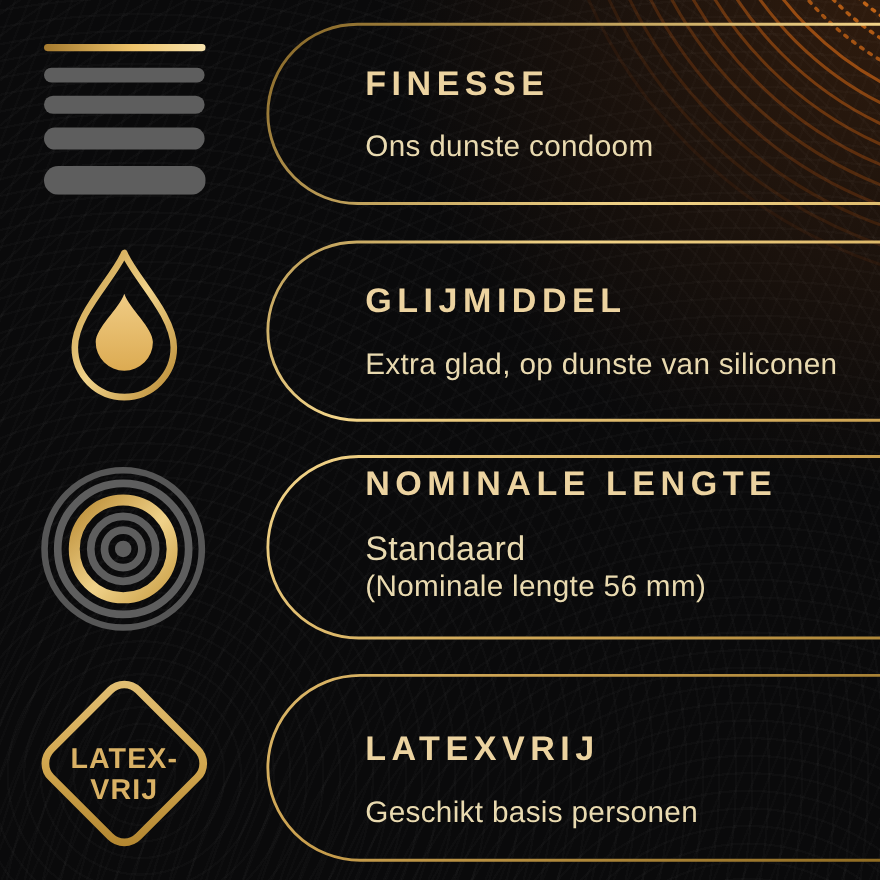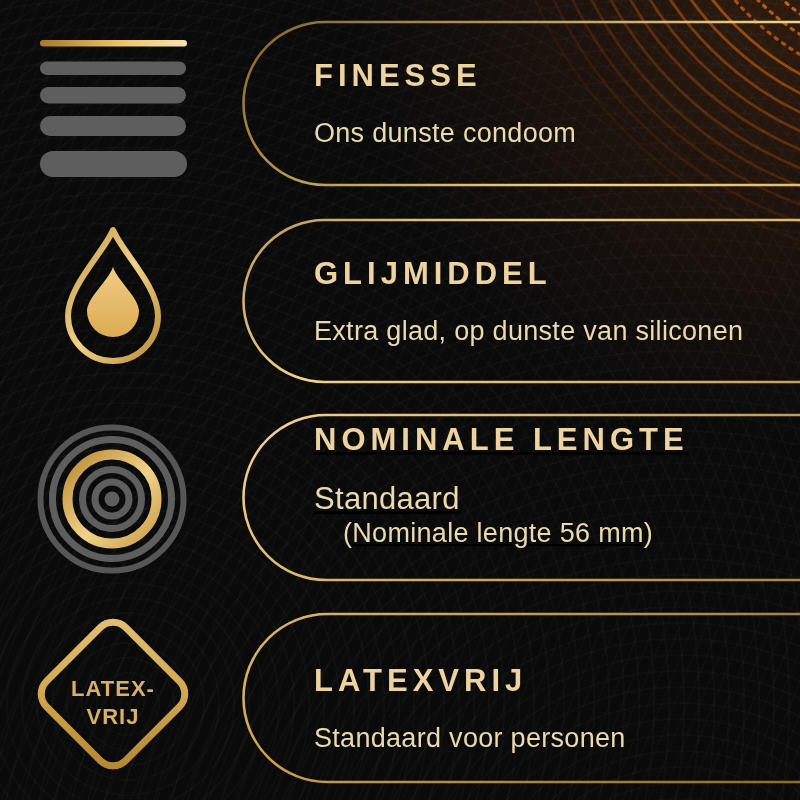--- a/index.html
+++ b/index.html
@@ -11,32 +11,32 @@
       repeating-radial-gradient(circle at 85% 118%, rgba(255,255,255,0.018) 0 2px, rgba(0,0,0,0) 2px 16px),
       repeating-linear-gradient(112deg, rgba(255,255,255,0.014) 0 2px, rgba(0,0,0,0) 2px 12px),
       #0a0a0b;
   }
   .corner-glow{
     position:absolute;inset:0;pointer-events:none;
     background:radial-gradient(circle at 101% -2%, rgba(186,92,24,0.22), rgba(0,0,0,0) 40%);
   }
   svg{position:absolute;left:0;top:0;}
   .icon-svg{position:absolute;}
-  .tb{position:absolute;left:314px;display:flex;flex-direction:column;justify-content:center;white-space:nowrap;}
+  .tb{position:absolute;left:332px;display:flex;flex-direction:column;justify-content:center;white-space:nowrap;}
   .tb1{top:22px;height:163px;}
   .tb2{top:220px;height:162px;}
-  .tb3{top:415px;height:140px;text-decoration:underline;}
+  .tb3{top:415px;height:140px;}
   .tb4{top:614px;height:188px;}
   .title{font-weight:700;font-size:31px;letter-spacing:5px;color:#ecd3a0;}
   .sub{font-size:27px;line-height:31px;letter-spacing:0.3px;color:#e9dab0;margin-top:24px;}
-  .sub + .sub{margin-top:2px;margin-left:29px;}
+  .sub + .sub{margin-top:2px;}
   .sub-large{font-size:31px;line-height:34px;margin-top:24px;}
   .badge-text{
     position:absolute;left:33px;top:675px;width:160px;text-align:center;
-    font-weight:700;font-size:22px;line-height:28px;letter-spacing:1px;color:#d9b165;
+    font-weight:700;font-size:26px;line-height:28px;letter-spacing:1px;color:#d9b165;
   }
 </style>
 </head>
 <body>
 
 <div class="canvas">
 
   <div class="corner-glow"></div>
 
   <svg width="800" height="800" viewBox="0 0 800 800">
@@ -151,16 +151,16 @@
   </div>
 
   <div class="tb tb3">
     <div class="title">NOMINALE LENGTE</div>
     <div class="sub sub-large">Standaard</div>
     <div class="sub">(Nominale lengte 56 mm)</div>
   </div>
 
   <div class="tb tb4">
     <div class="title">LATEXVRIJ</div>
-    <div class="sub">Standaard voor personen</div>
+    <div class="sub">Geschikt basis personen</div>
   </div>
 
 </div>
 
 </body></html>

